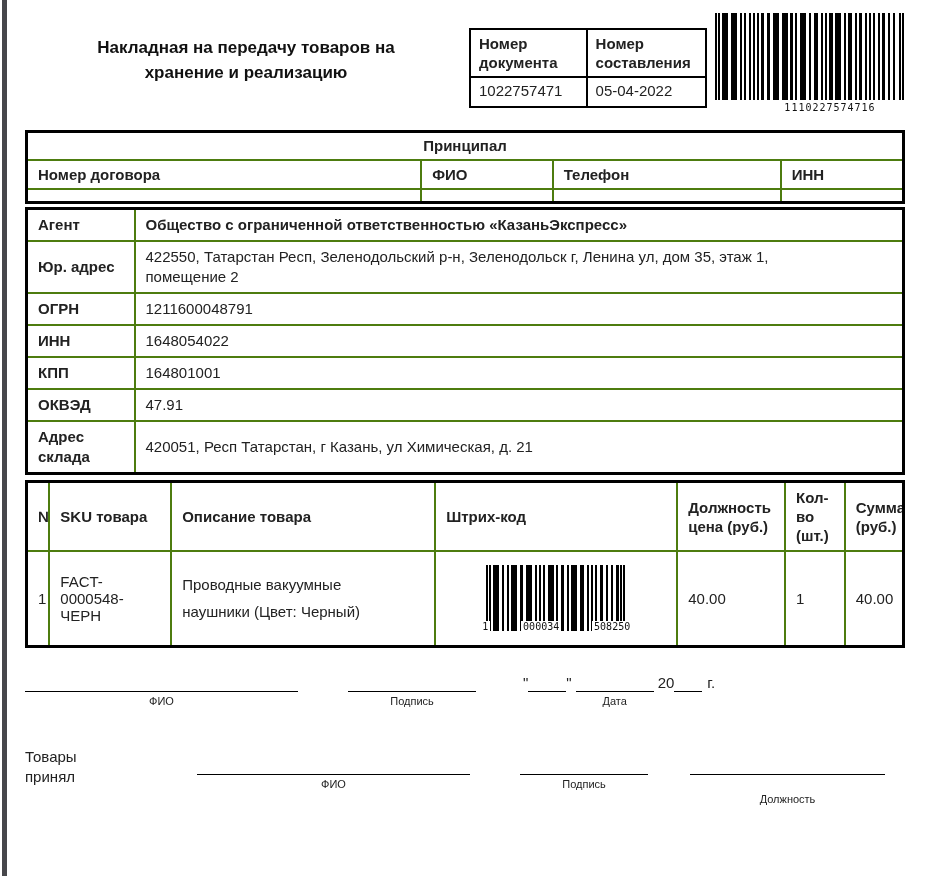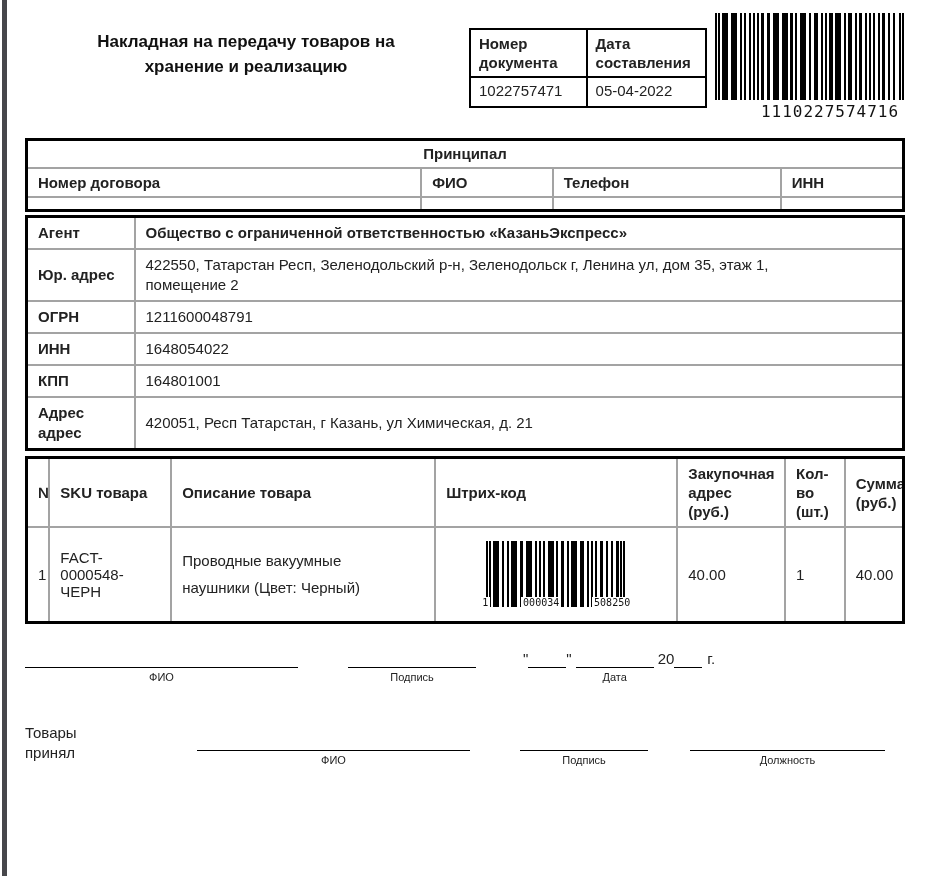--- a/index.html
+++ b/index.html
@@ -3,36 +3,36 @@
 <meta charset="utf-8">
 <style>
   * { margin:0; padding:0; box-sizing:border-box; }
   html,body { width:928px; height:876px; background:#ffffff; overflow:hidden;
     font-family:"Liberation Sans", sans-serif; color:#222; }
   .scan-edge { position:absolute; left:2px; top:0; width:5px; height:876px; background:#47474b; }
   .doc { position:relative; margin:0 23px 0 25px; }
 
   
   .header-band { display:flex; align-items:flex-start; padding-top:13px; }
-  .title-wrap { width:355px; margin-left:45px; margin-top:16px; text-align:center; }
+  .title-wrap { width:355px; margin-left:45px; margin-top:22px; text-align:center; }
   .title-wrap h1 { font-size:17px; line-height:25px; font-weight:bold; color:#111; }
   .doc-info { border-collapse:collapse; margin-left:47px; margin-top:15px; table-layout:fixed; }
   .doc-info th, .doc-info td { border:2px solid #000; text-align:left; vertical-align:top;
     font-size:15px; padding:4px 8px; }
   .doc-info th { font-weight:bold; height:46px; line-height:19px; }
   .doc-info td { height:30px; font-weight:normal; }
   .col-num { width:118px; } .col-date { width:120px; }
   .barcode-block { margin-left:8px; width:190px; }
   .barcode-top { position:relative; width:190px; height:87px; }
   .barcode-num { margin-top:2px; text-align:center; padding-left:40px;
-    font-family:"DejaVu Sans Mono", monospace; font-size:16px; letter-spacing:1px; color:#111; }
+    font-family:"DejaVu Sans Mono", monospace; font-size:10px; letter-spacing:1px; color:#111; }
 
   
   table.block { width:100%; border-collapse:collapse; table-layout:fixed; }
-  table.block th, table.block td { border:2px solid #a3a3a3; font-size:15px; padding:5px 10px;
+  table.block th, table.block td { border:2px solid #4d7c0f; font-size:15px; padding:5px 10px;
     text-align:left; vertical-align:middle; overflow:hidden; }
   table.block { border:3px solid #000; }
 
   .principal { margin-top:17px; }
   .principal .ttl { text-align:center; font-weight:bold; height:28px; padding:4px; }
   .principal th.colh { font-weight:bold; height:22px; }
   .principal td.empty { height:14px; padding:2px; }
 
   .agent { margin-top:3px; }
   .agent th { font-weight:bold; width:108px; }
@@ -59,21 +59,21 @@
 
   
   .signatures { margin-top:26px; }
   .sig-row { display:flex; align-items:flex-start; }
   .sig-row.second { margin-top:38px; }
   .sig-label { width:172px; font-size:15px; line-height:20px; padding-top:2px; }
   .sig-label .wrap-narrow { display:inline-block; max-width:78px; }
   .sig-field { display:flex; flex-direction:column; }
   .sig-field .line { height:18px; border-bottom:1.5px solid #000; }
   .sig-field .sub { text-align:center; font-size:11px; color:#222; padding-top:3px; }
-  .w273 { width:273px; } .w128 { width:128px; } .w195 { width:195px; }
+  .w273 { width:273px; } .w128 { width:128px; } .w195 { width:195px;gap:15px; }
   .gap50 { margin-left:50px; } .gap42 { margin-left:42px; }
   .second .sig-field { margin-top:12px; }
   .date-group { display:flex; align-items:flex-start; margin-left:47px; font-size:15px; }
   .date-group .txt { line-height:18px; display:inline-block; }
   .uline { display:inline-block; height:18px; border-bottom:1.5px solid #000; }
   .u38 { width:38px; } .u78 { width:78px; } .u28 { width:28px; }
   .mini { display:inline-flex; flex-direction:column; margin:0 4px; }
   .mini .sub { text-align:center; font-size:11px; padding-top:3px; }
 </style>
 </head>
@@ -89,21 +89,21 @@
     </div>
 
     <table class="doc-info">
       <colgroup>
           <col class="col-num">
           <col class="col-date">
         </colgroup>
       <tbody>
           <tr>
         <th>Номер документа</th>
-        <th>Дата составления</th>
+        <th>Номер составления</th>
       </tr>
       <tr>
         <td>1022757471</td>
         <td>05-04-2022</td>
       </tr>
     </tbody>
       </table>
 
     <div class="barcode-block">
       <div class="barcode-top">
@@ -193,21 +193,25 @@
     </tr>
     <tr>
       <th>ИНН</th>
       <td>1648054022</td>
     </tr>
     <tr>
       <th>КПП</th>
       <td>164801001</td>
     </tr>
     <tr>
-      <th>Адрес адрес</th>
+      <th>ОКВЭД</th>
+      <td>47.91</td>
+    </tr>
+    <tr>
+      <th>Адрес склада</th>
       <td>420051, Респ Татарстан, г Казань, ул Химическая, д. 21</td>
     </tr>
   </tbody>
     </table>
 
   <table class="block items">
     <colgroup>
       <col style="width:2.6%">
         <col style="width:13.9%">
         <col style="width:30.1%">
@@ -215,21 +219,21 @@
         <col style="width:12.3%">
         <col style="width:6.8%">
         <col style="width:6.7%">
     </colgroup>
     <tbody>
         <tr>
       <th>№</th>
       <th>SKU товара</th>
       <th>Описание товара</th>
       <th>Штрих-код</th>
-      <th>Закупочная адрес (руб.)</th>
+      <th>Должность цена (руб.)</th>
       <th>Кол-во (шт.)</th>
       <th>Сумма (руб.)</th>
     </tr>
     <tr class="row-data">
       <td>1</td>
       <td>FACT-0000548-ЧЕРН</td>
       <td>
         <span class="desc-clamp">Проводные вакуумные наушники (Цвет: Черный)</span>
       </td>
       <td>

